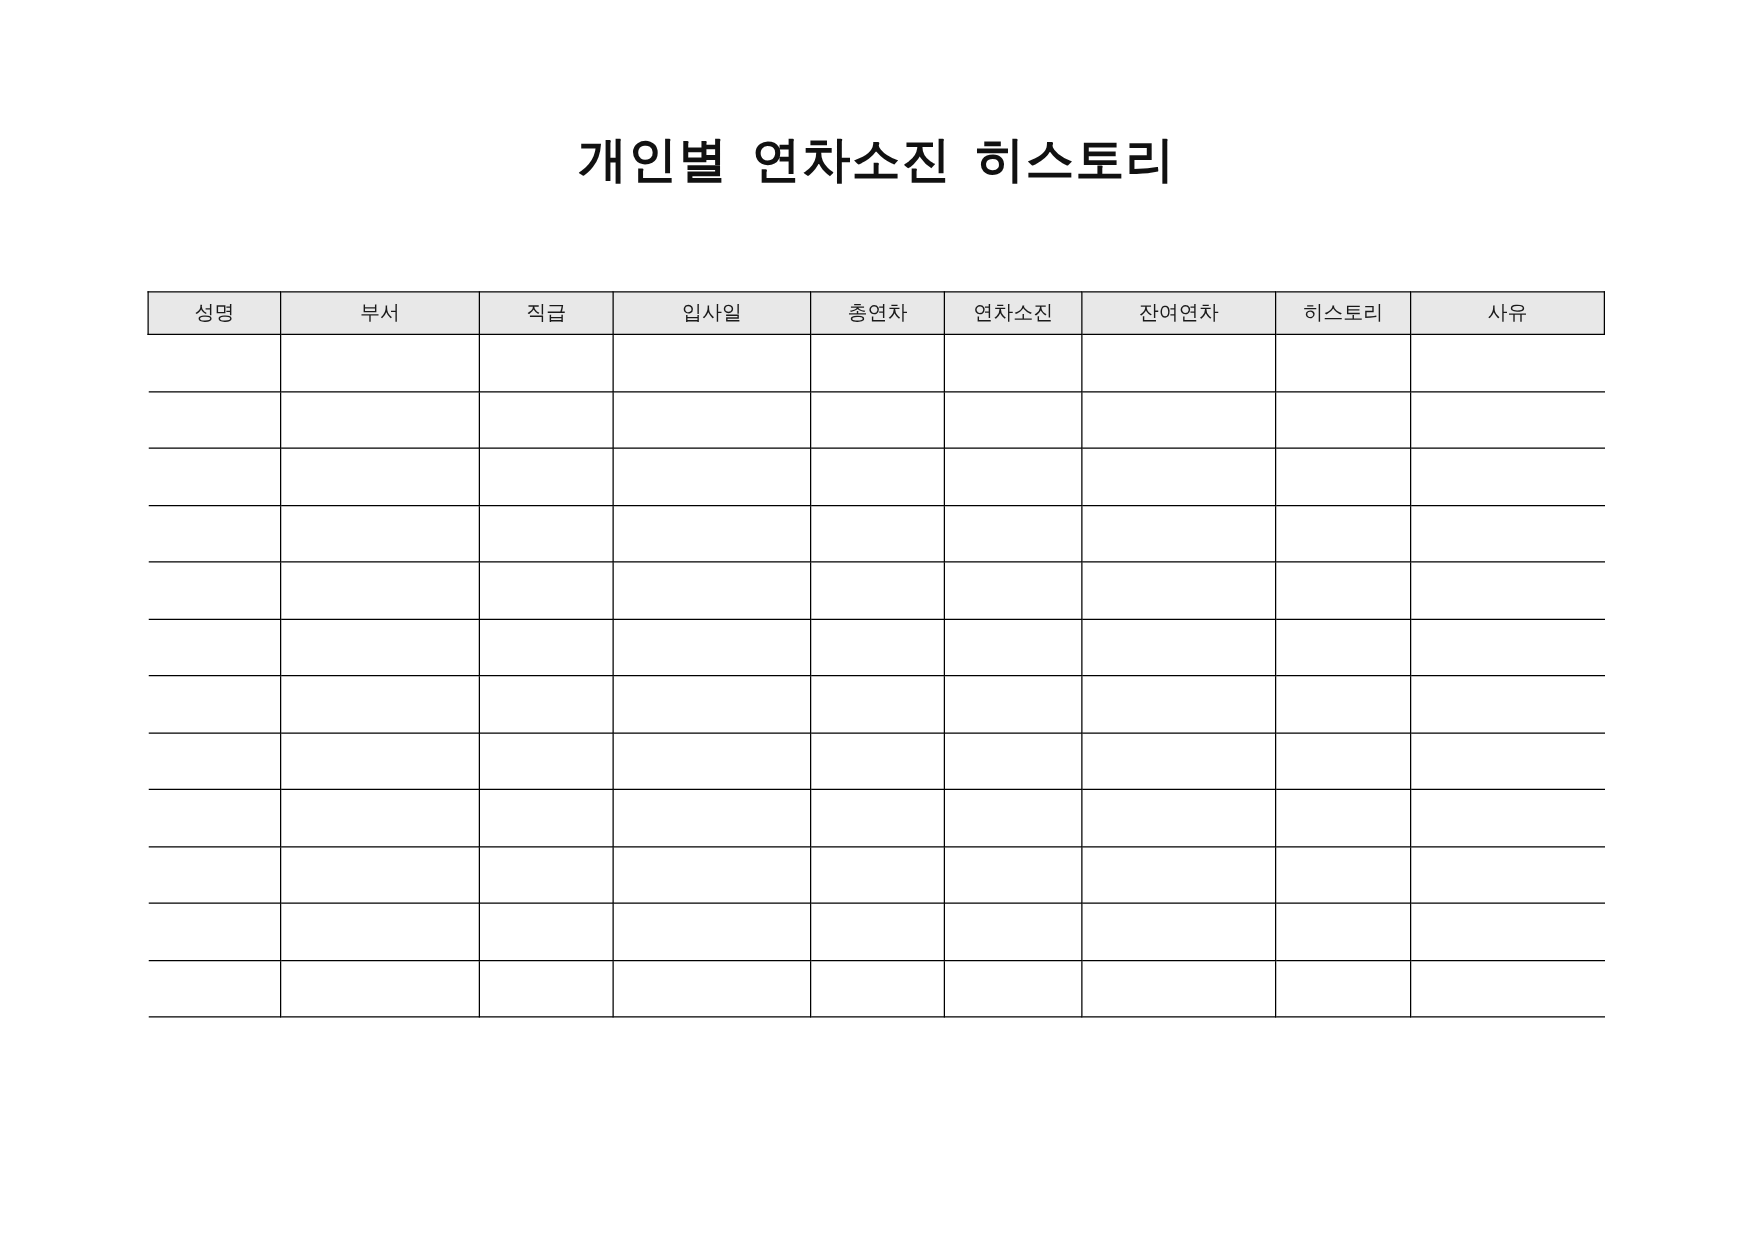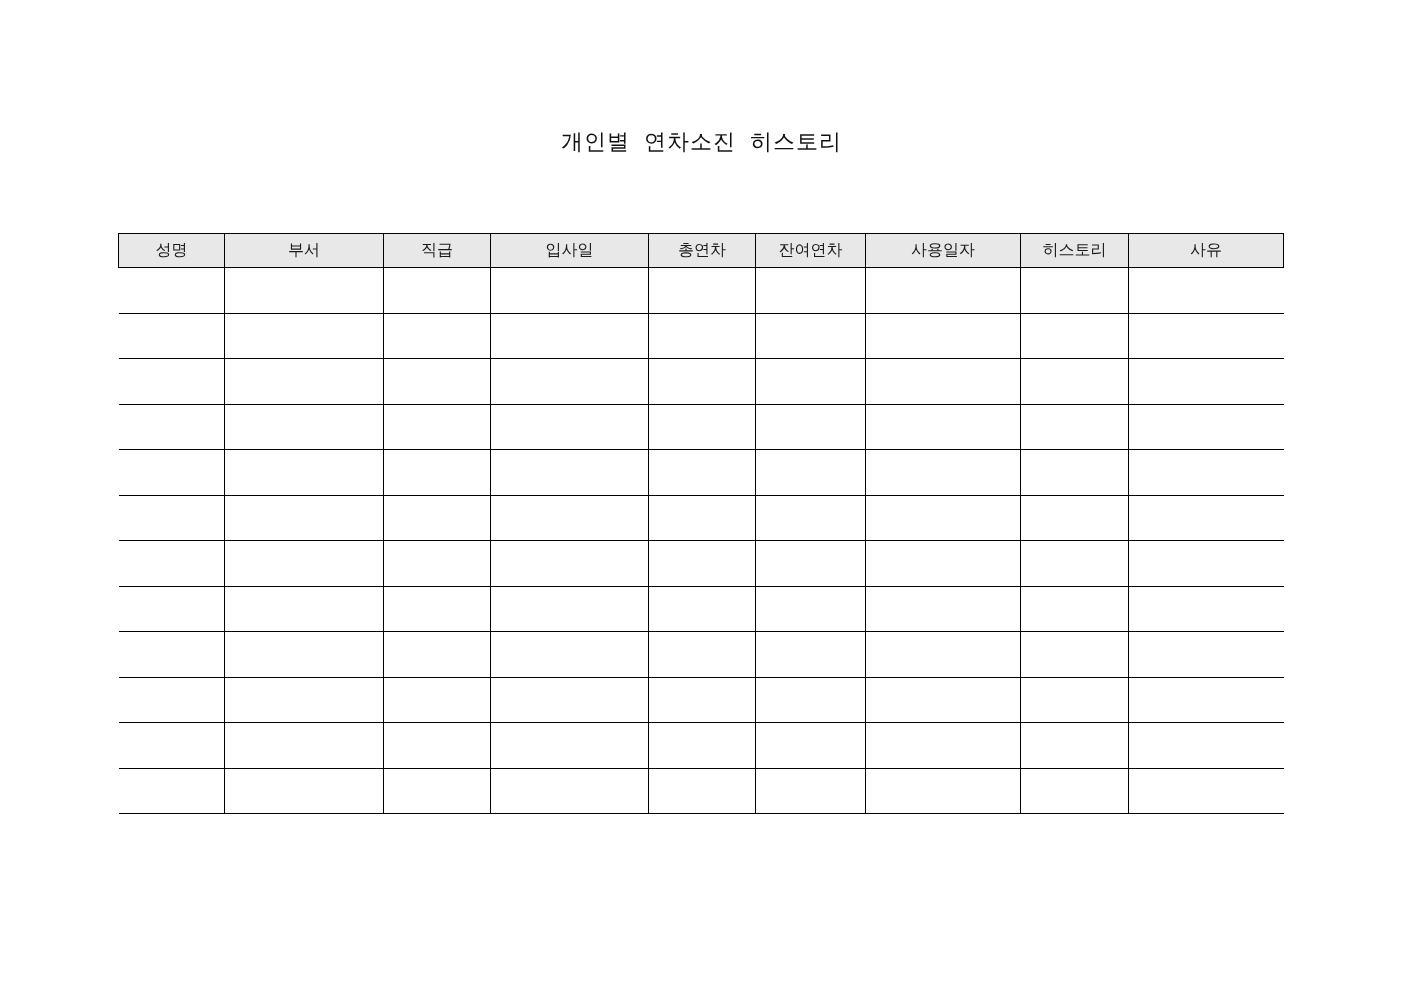--- a/index.html
+++ b/index.html
@@ -11,28 +11,28 @@
   }
   .page {
     position: relative;
     width: 1403px;
     height: 992px;
     background: #ffffff;
     overflow: hidden;
   }
   .doc-title {
     position: absolute;
-    top: 122px;
+    top: 109px;
     left: 0;
     width: 100%;
     margin: 0;
     text-align: center;
-    font-size: 22px;
+    font-size: 39px;
     line-height: 40px;
-    font-weight: 400;
+    font-weight: 700;
     color: #111111;
     letter-spacing: 1px;
     word-spacing: 7px;
   }
   table.leave-table {
     position: absolute;
     left: 118px;
     top: 233px;
     width: 1165px;
     border-collapse: collapse;
@@ -81,22 +81,22 @@
         <col style="width: 108px;">
         <col style="width: 155px;">
       </colgroup>
     <thead>
       <tr id="header-row">
           <th>성명</th>
           <th>부서</th>
           <th>직급</th>
           <th>입사일</th>
           <th>총연차</th>
+          <th>연차소진</th>
           <th>잔여연차</th>
-          <th>사용일자</th>
           <th>히스토리</th>
           <th>사유</th>
         </tr>
     </thead>
     <tbody id="table-body">
         <tr>
           <td></td>
           <td></td>
           <td></td>
           <td></td>

